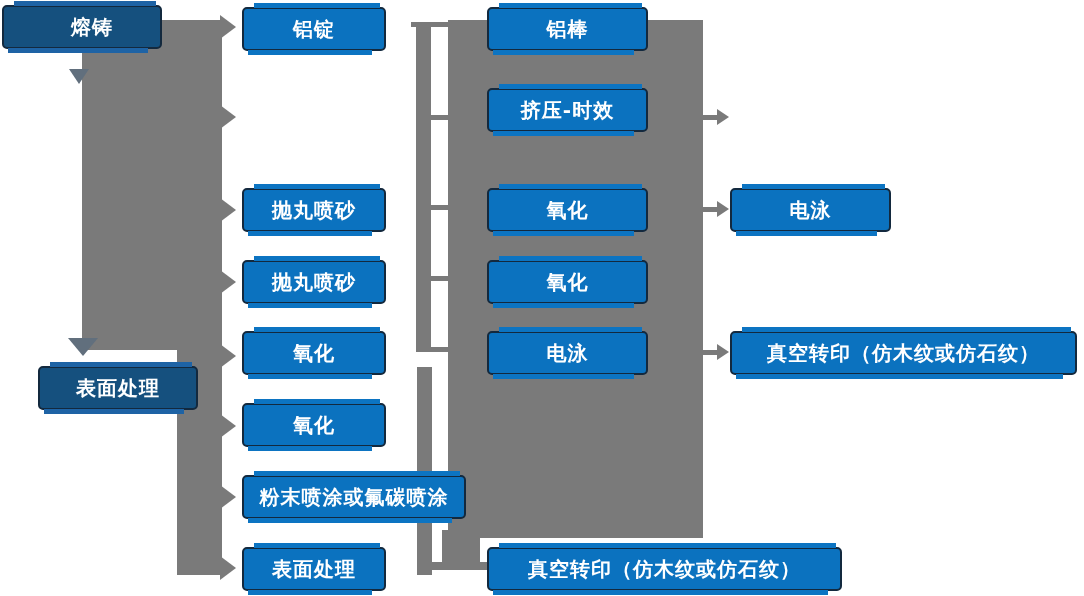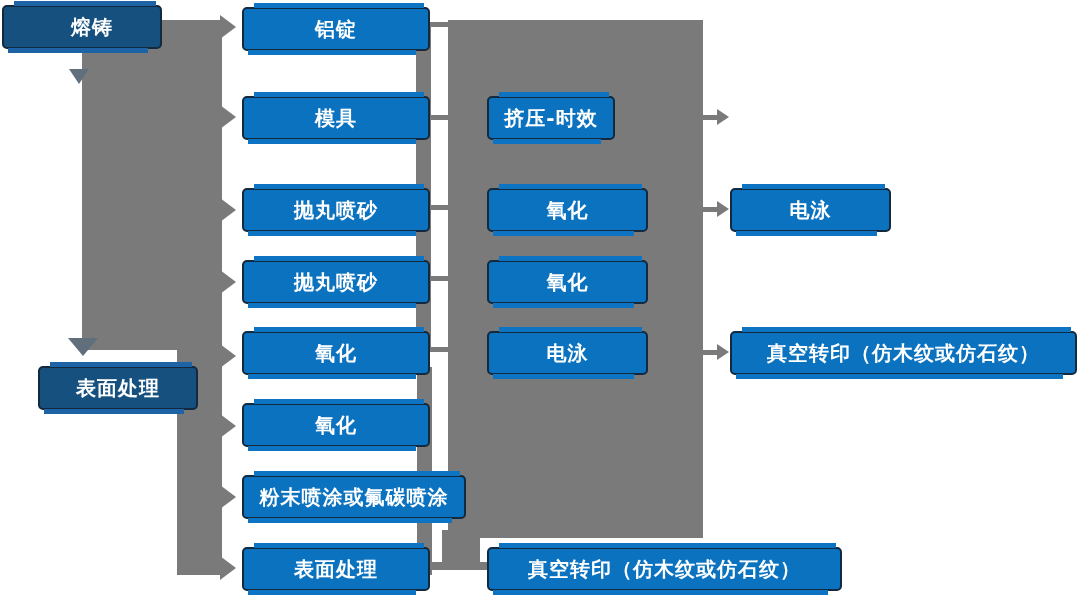--- a/index.html
+++ b/index.html
@@ -21,21 +21,21 @@
     border-top:8px solid transparent;border-bottom:8px solid transparent;
     border-left:12px solid var(--gray,#7a7a7a);}
   
   .arr-d{position:absolute;width:0;height:0;z-index:2;
     border-left:10px solid transparent;border-right:10px solid transparent;
     border-top:15px solid var(--down-gray,#616f7d);}
   .arr-d.big{border-left-width:15px;border-right-width:15px;border-top-width:18px;}
   
   .node{
     position:absolute;z-index:3;
-    height:44px;width:188px;
+    height:44px;width:144px;
     display:flex;align-items:center;justify-content:center;
     color:#fff;font-size:20px;font-weight:600;letter-spacing:1px;
     border:2px solid var(--navy,#13293e);border-radius:5px;
     box-sizing:border-box;
     background:var(--node-blue,#0b72bf);
   }
   .node.dark{background:var(--node-dark,#15507e);}
   
   .node::before{
     content:"";position:absolute;top:-6px;left:10px;right:4px;height:5px;
@@ -85,29 +85,29 @@
   <div class="arr-d big" style="left:68px;top:338px;"></div>
 
   <div class="arr-r-sm" style="left:717px;top:109px;"></div>
   <div class="arr-r-sm" style="left:717px;top:201px;"></div>
   <div class="arr-r-sm" style="left:717px;top:344px;"></div>
 
   <div class="node dark" style="left:2px;top:5px;width:160px;padding-left:20px;">熔铸</div>
   <div class="node dark" style="left:2px;top:366px;width:160px;margin-left:36px;">表面处理</div>
 
   <div class="node" style="left:242px;top:7px;">铝锭</div>
-  <div class="node" style="left:242px;top:96px;">模具</div>
   <div class="node" style="left:242px;top:188px;">抛丸喷砂</div>
   <div class="node" style="left:242px;top:260px;">抛丸喷砂</div>
   <div class="node" style="left:242px;top:331px;">氧化</div>
   <div class="node" style="left:242px;top:403px;">氧化</div>
   <div class="node" style="left:242px;top:475px;width:224px;">粉末喷涂或氟碳喷涂</div>
   <div class="node" style="left:242px;top:547px;">表面处理</div>
 
-  <div class="node" style="left:487px;top:96px;width:128px;">挤压-时效</div>
+  <div class="node" style="left:487px;top:7px;width:161px;">铝棒</div>
+  <div class="node" style="left:487px;top:88px;width:161px;">挤压-时效</div>
   <div class="node" style="left:487px;top:188px;width:161px;">氧化</div>
   <div class="node" style="left:487px;top:260px;width:161px;">氧化</div>
   <div class="node" style="left:487px;top:331px;width:161px;">电泳</div>
   <div class="node" style="left:487px;top:547px;width:355px;">真空转印（仿木纹或仿石纹）</div>
 
   <div class="node" style="left:730px;top:188px;width:161px;">电泳</div>
   <div class="node" style="left:730px;top:331px;width:347px;">真空转印（仿木纹或仿石纹）</div>
 
 </div>
 

